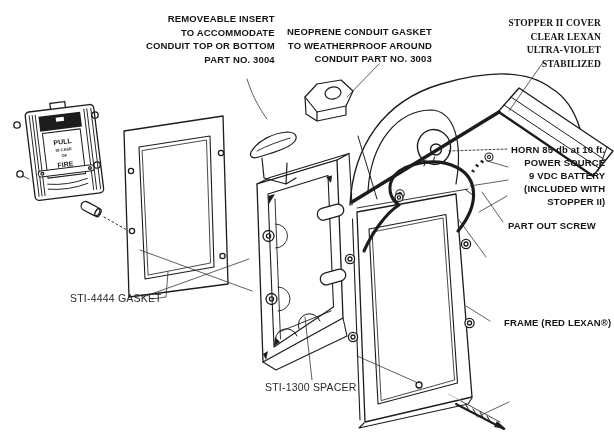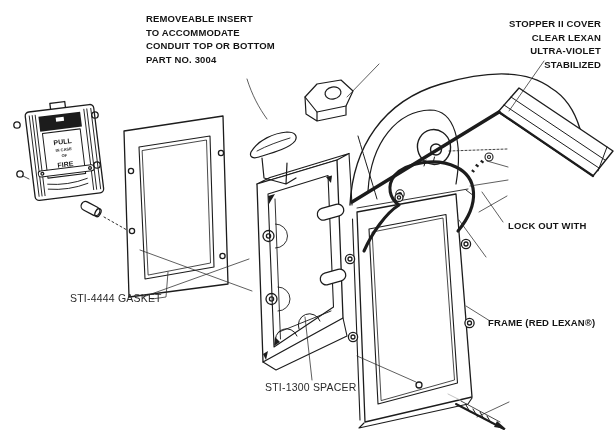--- a/index.html
+++ b/index.html
@@ -1,22 +1,22 @@
 <!DOCTYPE html>
 <html><head>
 <meta charset="utf-8">
 <style>
   html,body{margin:0;padding:0;background:#fff;}
   #stage{position:relative;width:614px;height:438px;background:#ffffff;overflow:hidden;
          font-family:"Liberation Sans",sans-serif;}
   #art{position:absolute;left:0;top:0;}
   .lbl{position:absolute;font-weight:bold;font-size:9.5px;line-height:13.5px;color:#141414;
-       letter-spacing:.15px;white-space:pre-line;}
+       letter-spacing:.15px;white-space:pre-line;text-align:right;}
   .lbl.plain{font-weight:400;font-size:10.5px;color:#2a2a2a;letter-spacing:.2px;}
-  .lbl.right{text-align:right;}
+  .lbl.right{text-align:right;font-family:Liberation Serif, serif;}
 </style>
 </head>
 <body>
 
 <div id="stage">
 
   <svg id="art" width="614" height="438" viewBox="0 0 614 438" stroke-linejoin="round" stroke-linecap="round">
 
     <g fill="none" stroke="#1c1c1c" stroke-width="1.3">
       <g transform="rotate(-7 64 153)">
@@ -181,29 +181,37 @@
       <polygon points="497,421 506,429 494,427" fill="#1c1c1c" stroke="none"></polygon>
     </g>
   </svg>
 
 
   <div class="lbl" style="left:146px;top:12px">REMOVEABLE INSERT
 TO ACCOMMODATE
 CONDUIT TOP OR BOTTOM
 PART NO. 3004</div>
 
+  <div class="lbl" style="left:287px;top:25px">NEOPRENE CONDUIT GASKET
+TO WEATHERPROOF AROUND
+CONDUIT PART NO. 3003</div>
 
   <div class="lbl right" style="right:13px;top:17px">STOPPER II COVER
 CLEAR LEXAN
 ULTRA-VIOLET
 STABILIZED</div>
 
-
-  <div class="lbl" style="left:508px;top:219px">LOCK OUT WITH</div>
-
-
-  <div class="lbl" style="left:488px;top:316px">FRAME (RED LEXAN®)</div>
+  <div class="lbl" style="left:511px;top:143px;line-height:13px">HORN 85 db at 10 ft.
+POWER SOURCE
+9 VDC BATTERY
+(INCLUDED WITH
+&nbsp;STOPPER II)</div>
+
+  <div class="lbl" style="left:508px;top:219px">PART OUT SCREW</div>
+
+
+  <div class="lbl" style="left:504px;top:316px">FRAME (RED LEXAN®)</div>
 
 
   <div class="lbl plain" style="left:70px;top:292px">STI-4444 GASKET</div>
 
   <div class="lbl plain" style="left:265px;top:381px">STI-1300 SPACER</div>
 </div>
 
 </body></html>

